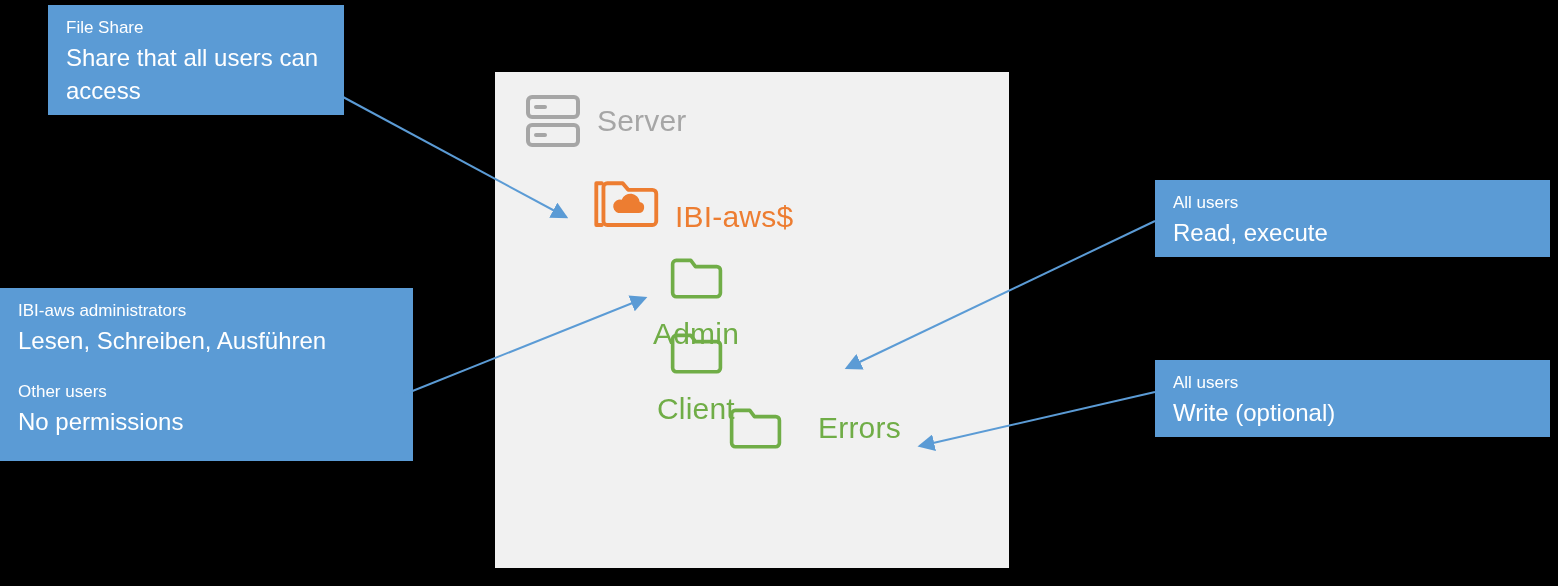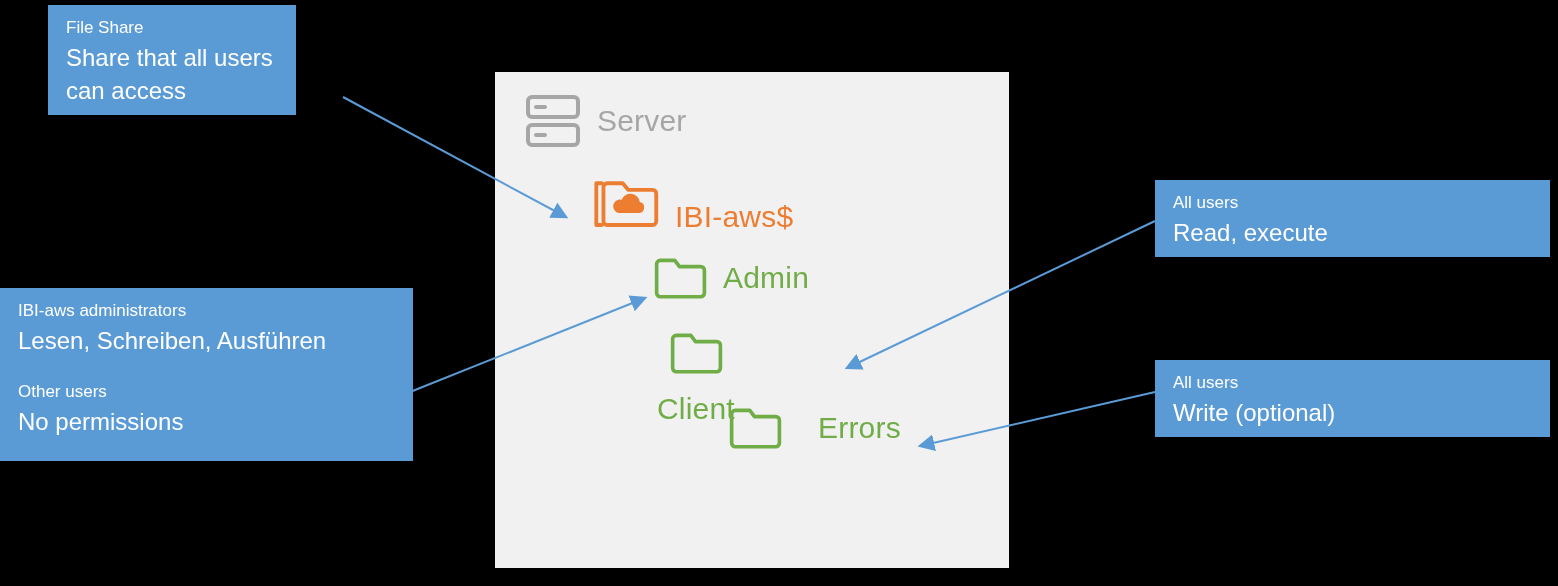--- a/index.html
+++ b/index.html
@@ -36,21 +36,21 @@
   .row .label {
     font-size: 30px;
     letter-spacing: 0.2px;
   }
   .label.gray   { color: #A6A6A6; }
   .label.orange { color: #ED7D31; margin-top: 28px; }
   .label.green  { color: #70AD47; }
 
   .server-row { left: 30px;  top: 22px; }
   .share-row  { left: 98px;  top: 100px; }
-  .admin-row  { left: 158px; top: 183px; }
+  .admin-row  { left: 158px; top: 183px; flex-direction: column; }
   .client-row { left: 162px; top: 258px; flex-direction: column; }
   .errors-row { left: 233px; top: 333px; gap: 36px; }
 
   .icon { display: inline-flex; line-height: 0; }
 
   
   .callout {
     position: absolute;
     background: #5B9BD5;
     color: #ffffff;
@@ -60,21 +60,21 @@
   .callout .small {
     font-size: 17px;
     line-height: 1.5;
   }
   .callout .large {
     font-size: 24px;
     line-height: 1.4;
   }
   .callout .spacer { height: 22px; }
 
-  .callout-file-share { left: 48px;   top: 5px;   width: 248px; height: 110px; }
+  .callout-file-share { left: 48px;   top: 5px;   width: 296px; height: 110px; }
   .callout-admins     { left: 0px;    top: 288px; width: 413px; height: 173px; }
   .callout-read       { left: 1155px; top: 180px; width: 395px; height: 77px; }
   .callout-write      { left: 1155px; top: 360px; width: 395px; height: 77px; }
 
   .arrows {
     position: absolute;
     left: 0; top: 0;
     width: 1558px;
     height: 586px;
     pointer-events: none;

